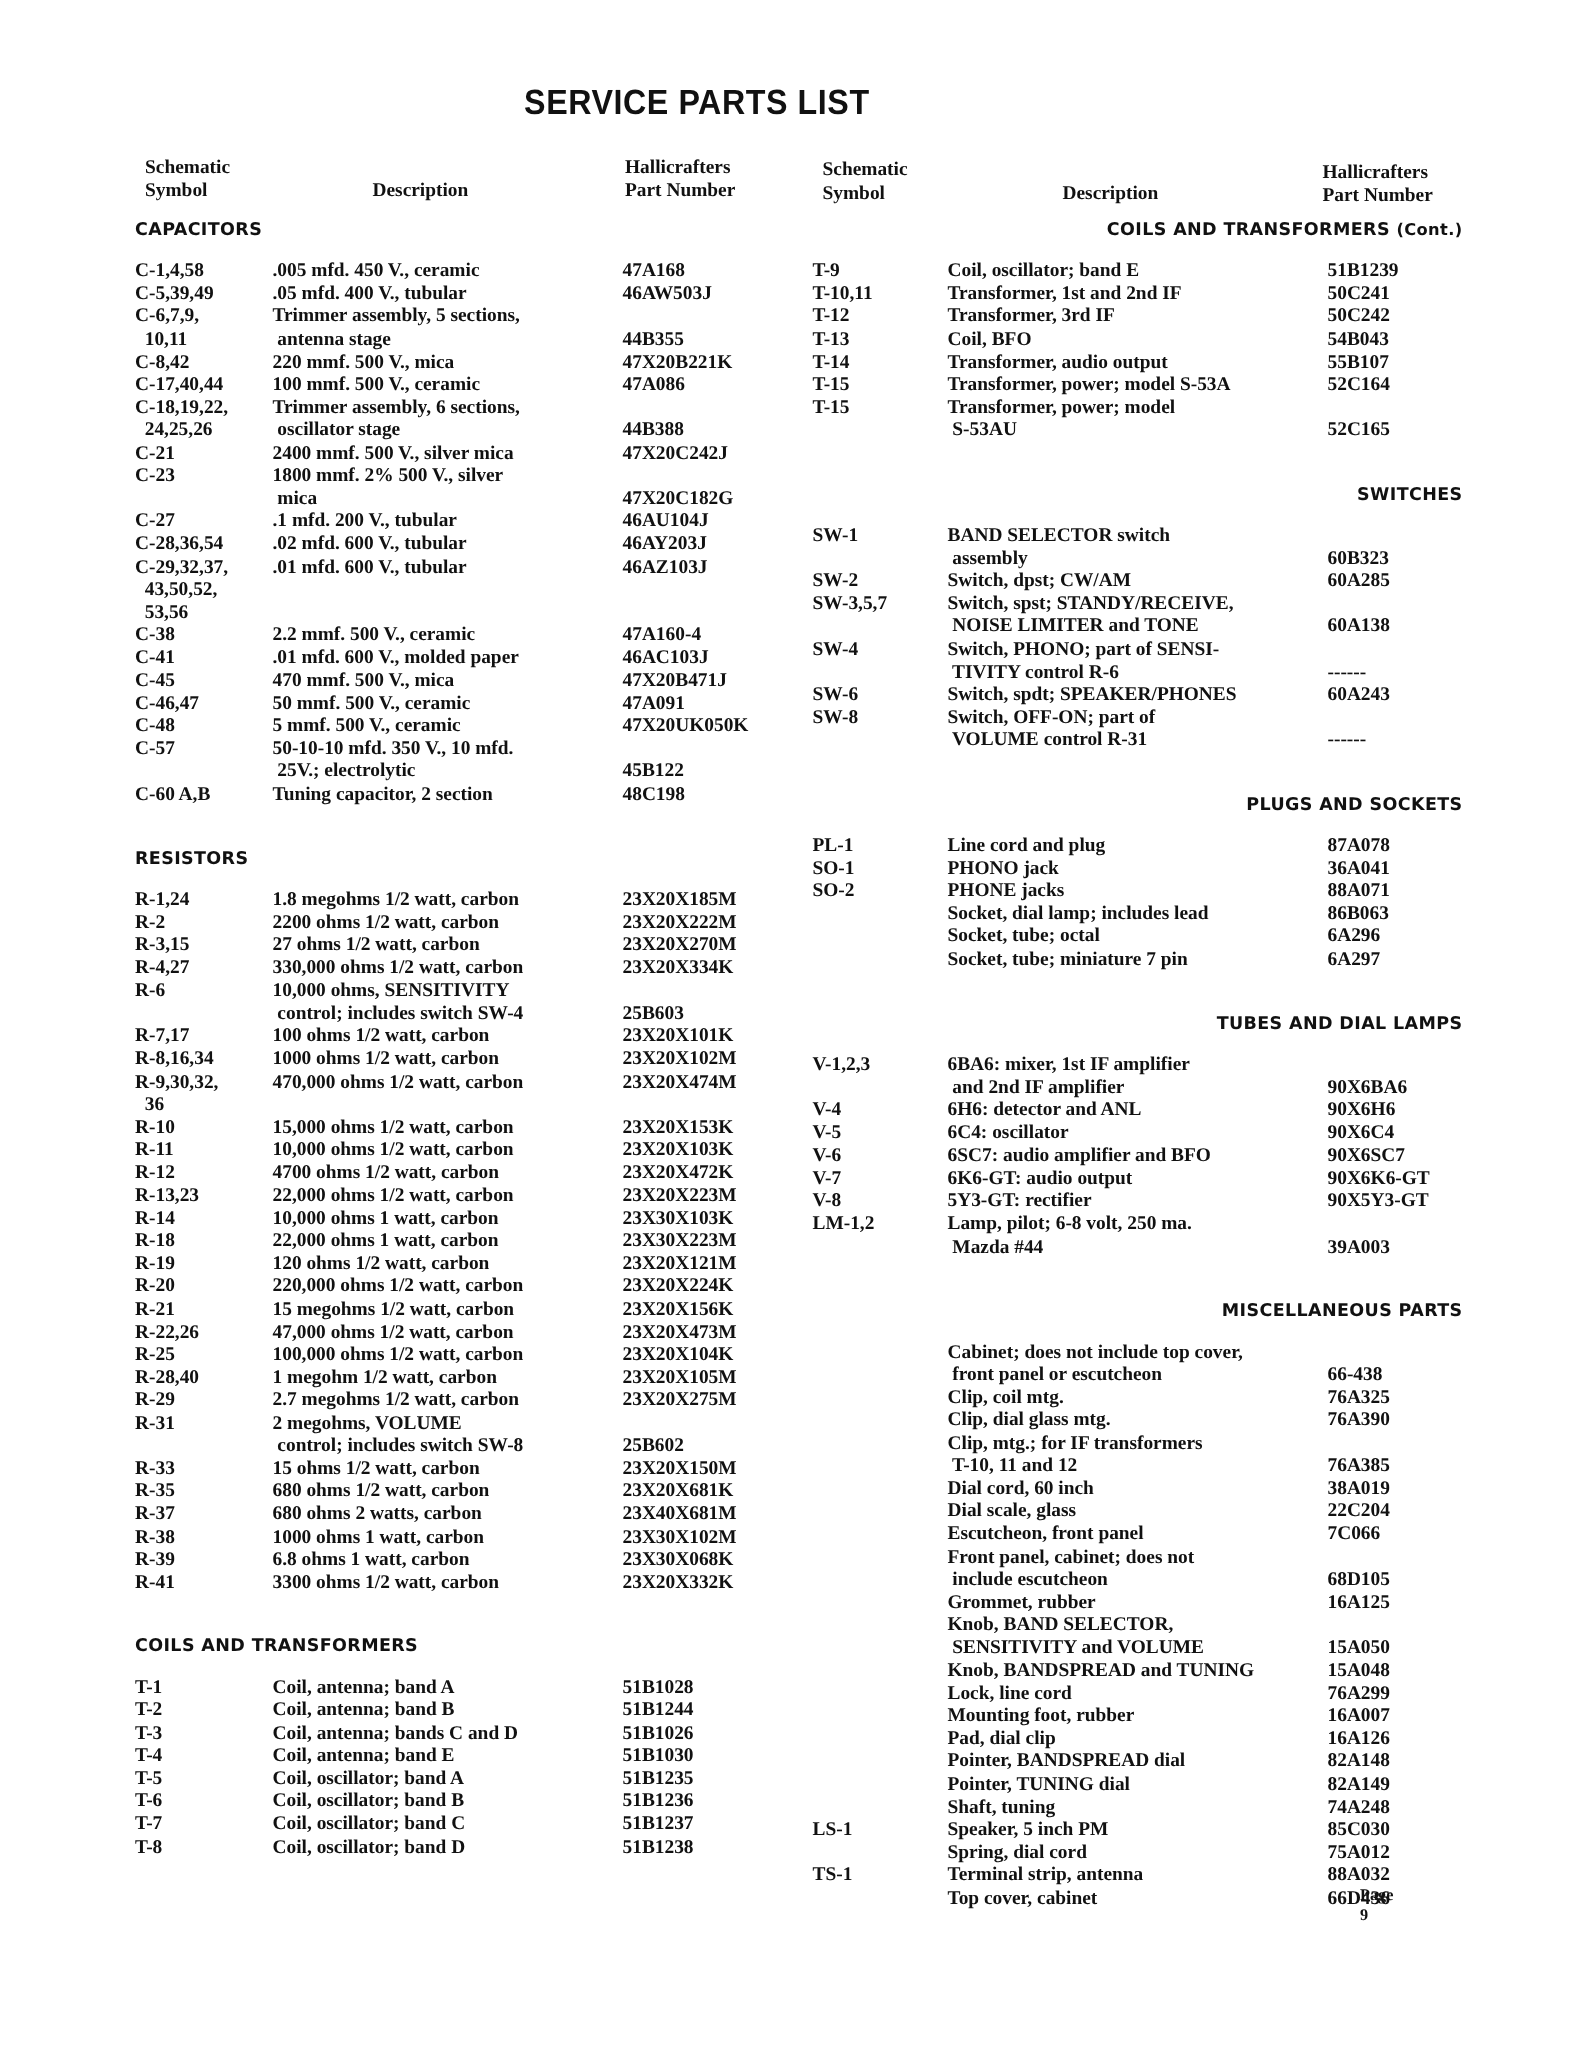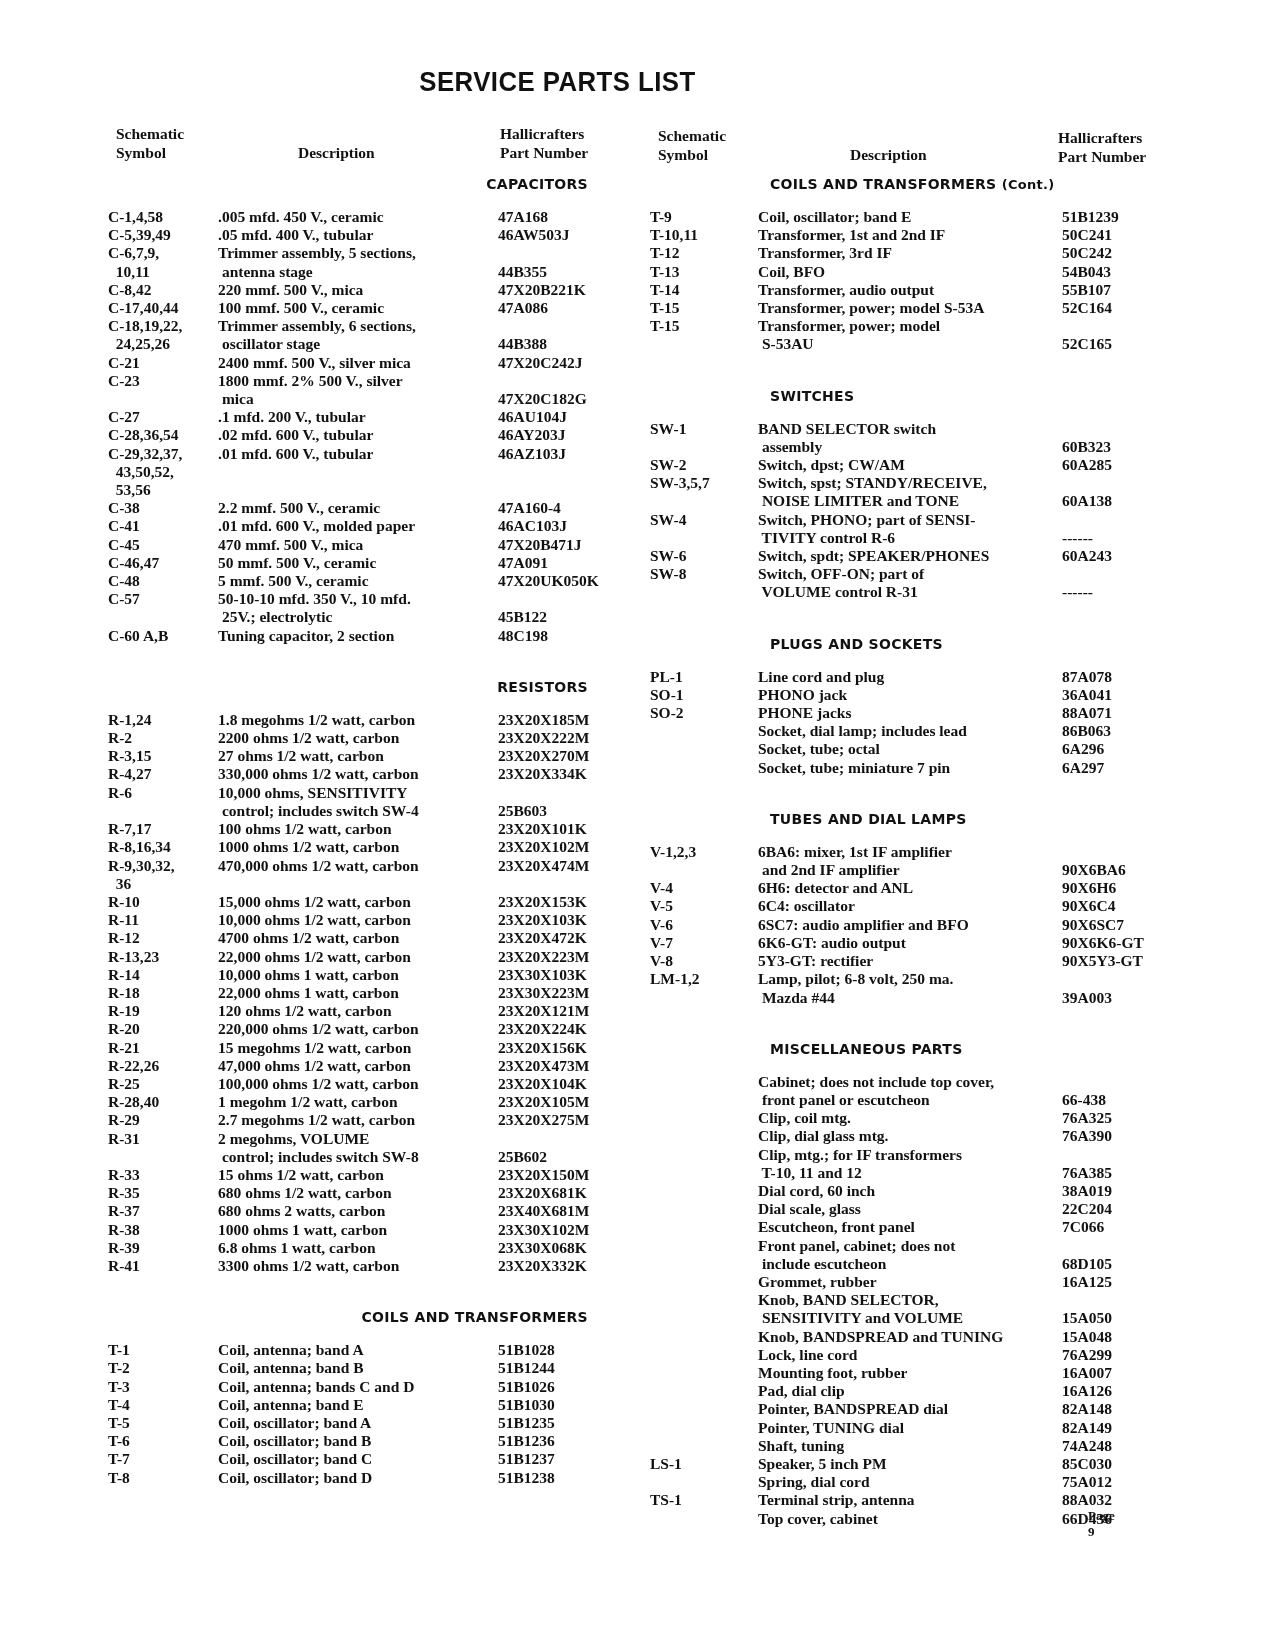--- a/index.html
+++ b/index.html
@@ -15,25 +15,25 @@
   .col.right { left: 650px; width: 520px; }
   .hdr { position: relative; height: 40px; line-height: 19px; }
   .hdr .h-sym { position: absolute; left: 8px; text-align: left; width: 80px; top: 0; }
   .hdr .h-desc { position: absolute; left: 190px; top: 19px; }
   .hdr .h-pn { position: absolute; left: 392px; top: 0; }
   .col.right .hdr .h-desc { left: 200px; top: 21px; }
   .col.right .hdr .h-pn { left: 408px; top: 4px; }
   .col.right .hdr .h-sym { top: 2px; }
   .section-title {
     font-family: "DejaVu Sans", sans-serif; font-weight: bold; font-size: 14px;
-    text-align: right; margin: 12px 0 16px 0; letter-spacing: 0.3px;
+    text-align: left; margin: 12px 0 16px 0; letter-spacing: 0.3px;
   }
   .section-title .cont { font-weight: bold; font-size: 13px; }
   .col.left .section-title { width: 480px; }
-  .col.right .section-title { width: 520px; text-align: left; padding-left: 120px; box-sizing: border-box; }
+  .col.right .section-title { width: 520px; text-align: right; padding-left: 120px; box-sizing: border-box; }
   .row { display: flex; line-height: 18.2px; }
   .row .sym { width: 110px; flex: none; white-space: pre; }
   .row .desc { width: 280px; flex: none; white-space: pre; }
   .row .pn { flex: none; }
   .col.right .row .sym { width: 108px; }
   .col.right .row .desc { width: 304px; }
   .gap { height: 22px; }
   .page-num { position: absolute; left: 1088px; top: 1508px; font-family: "Liberation Serif", serif; font-weight: bold; font-size: 13px; }
 </style>
 </head>

